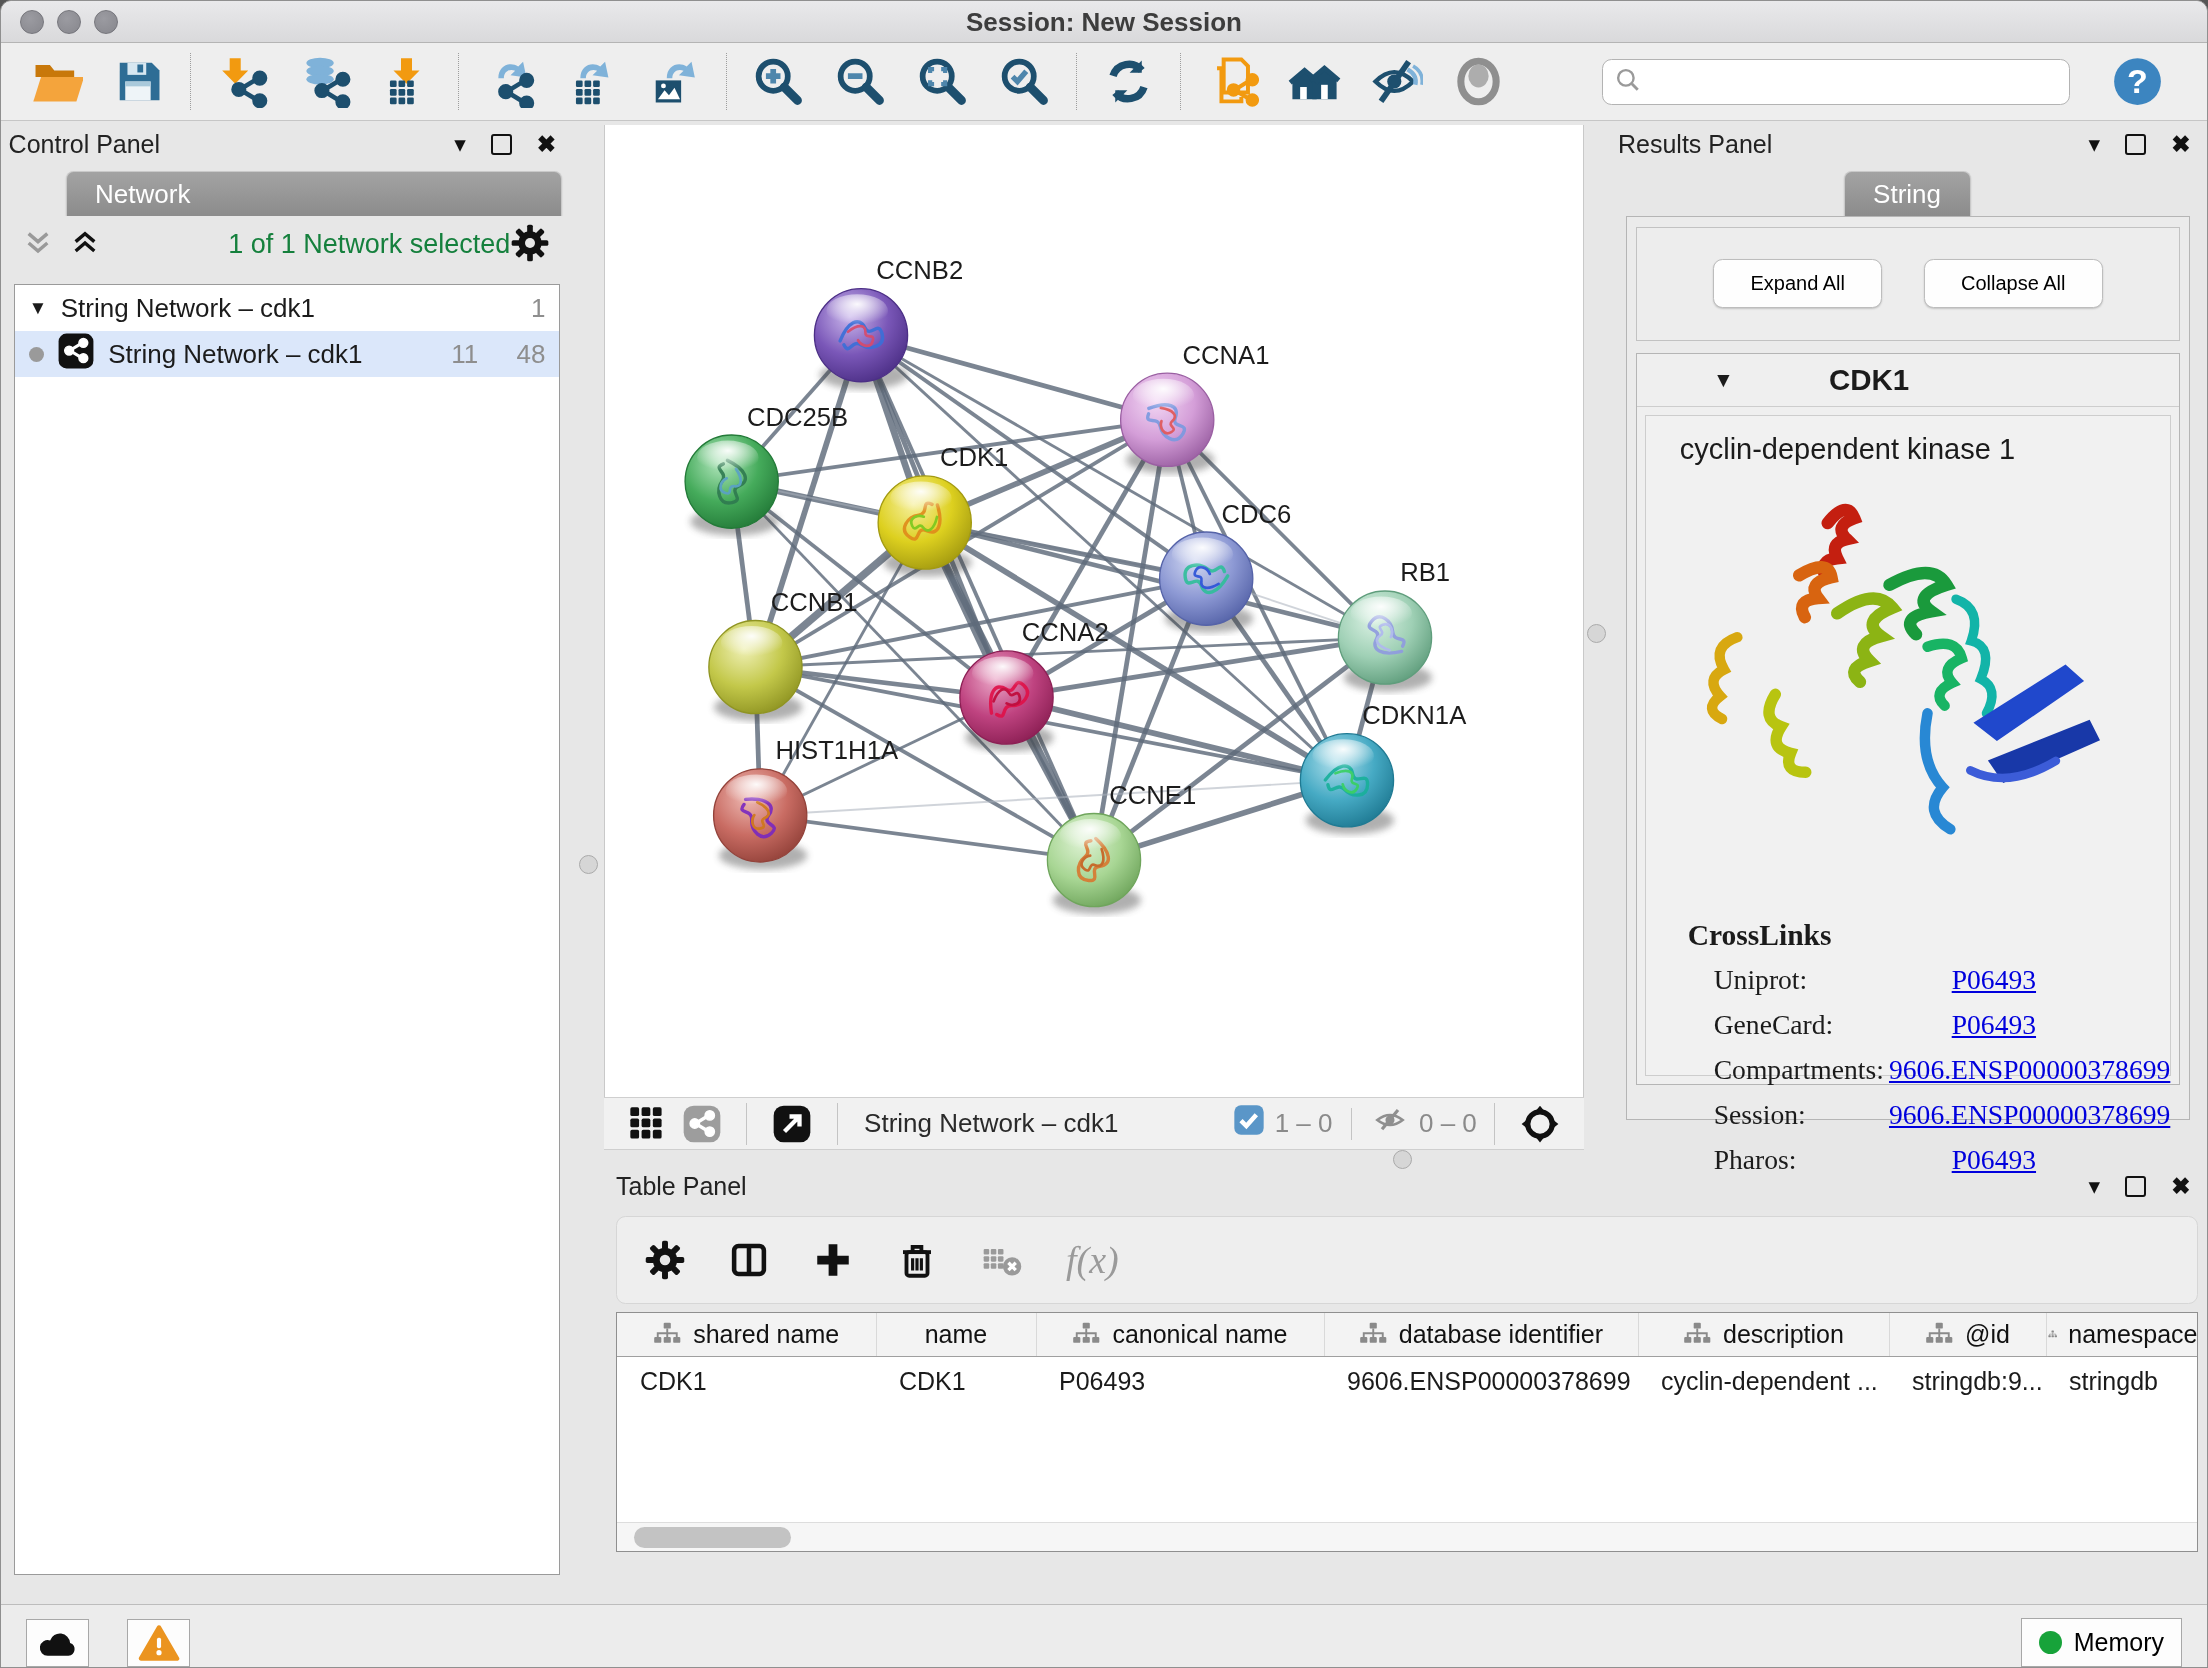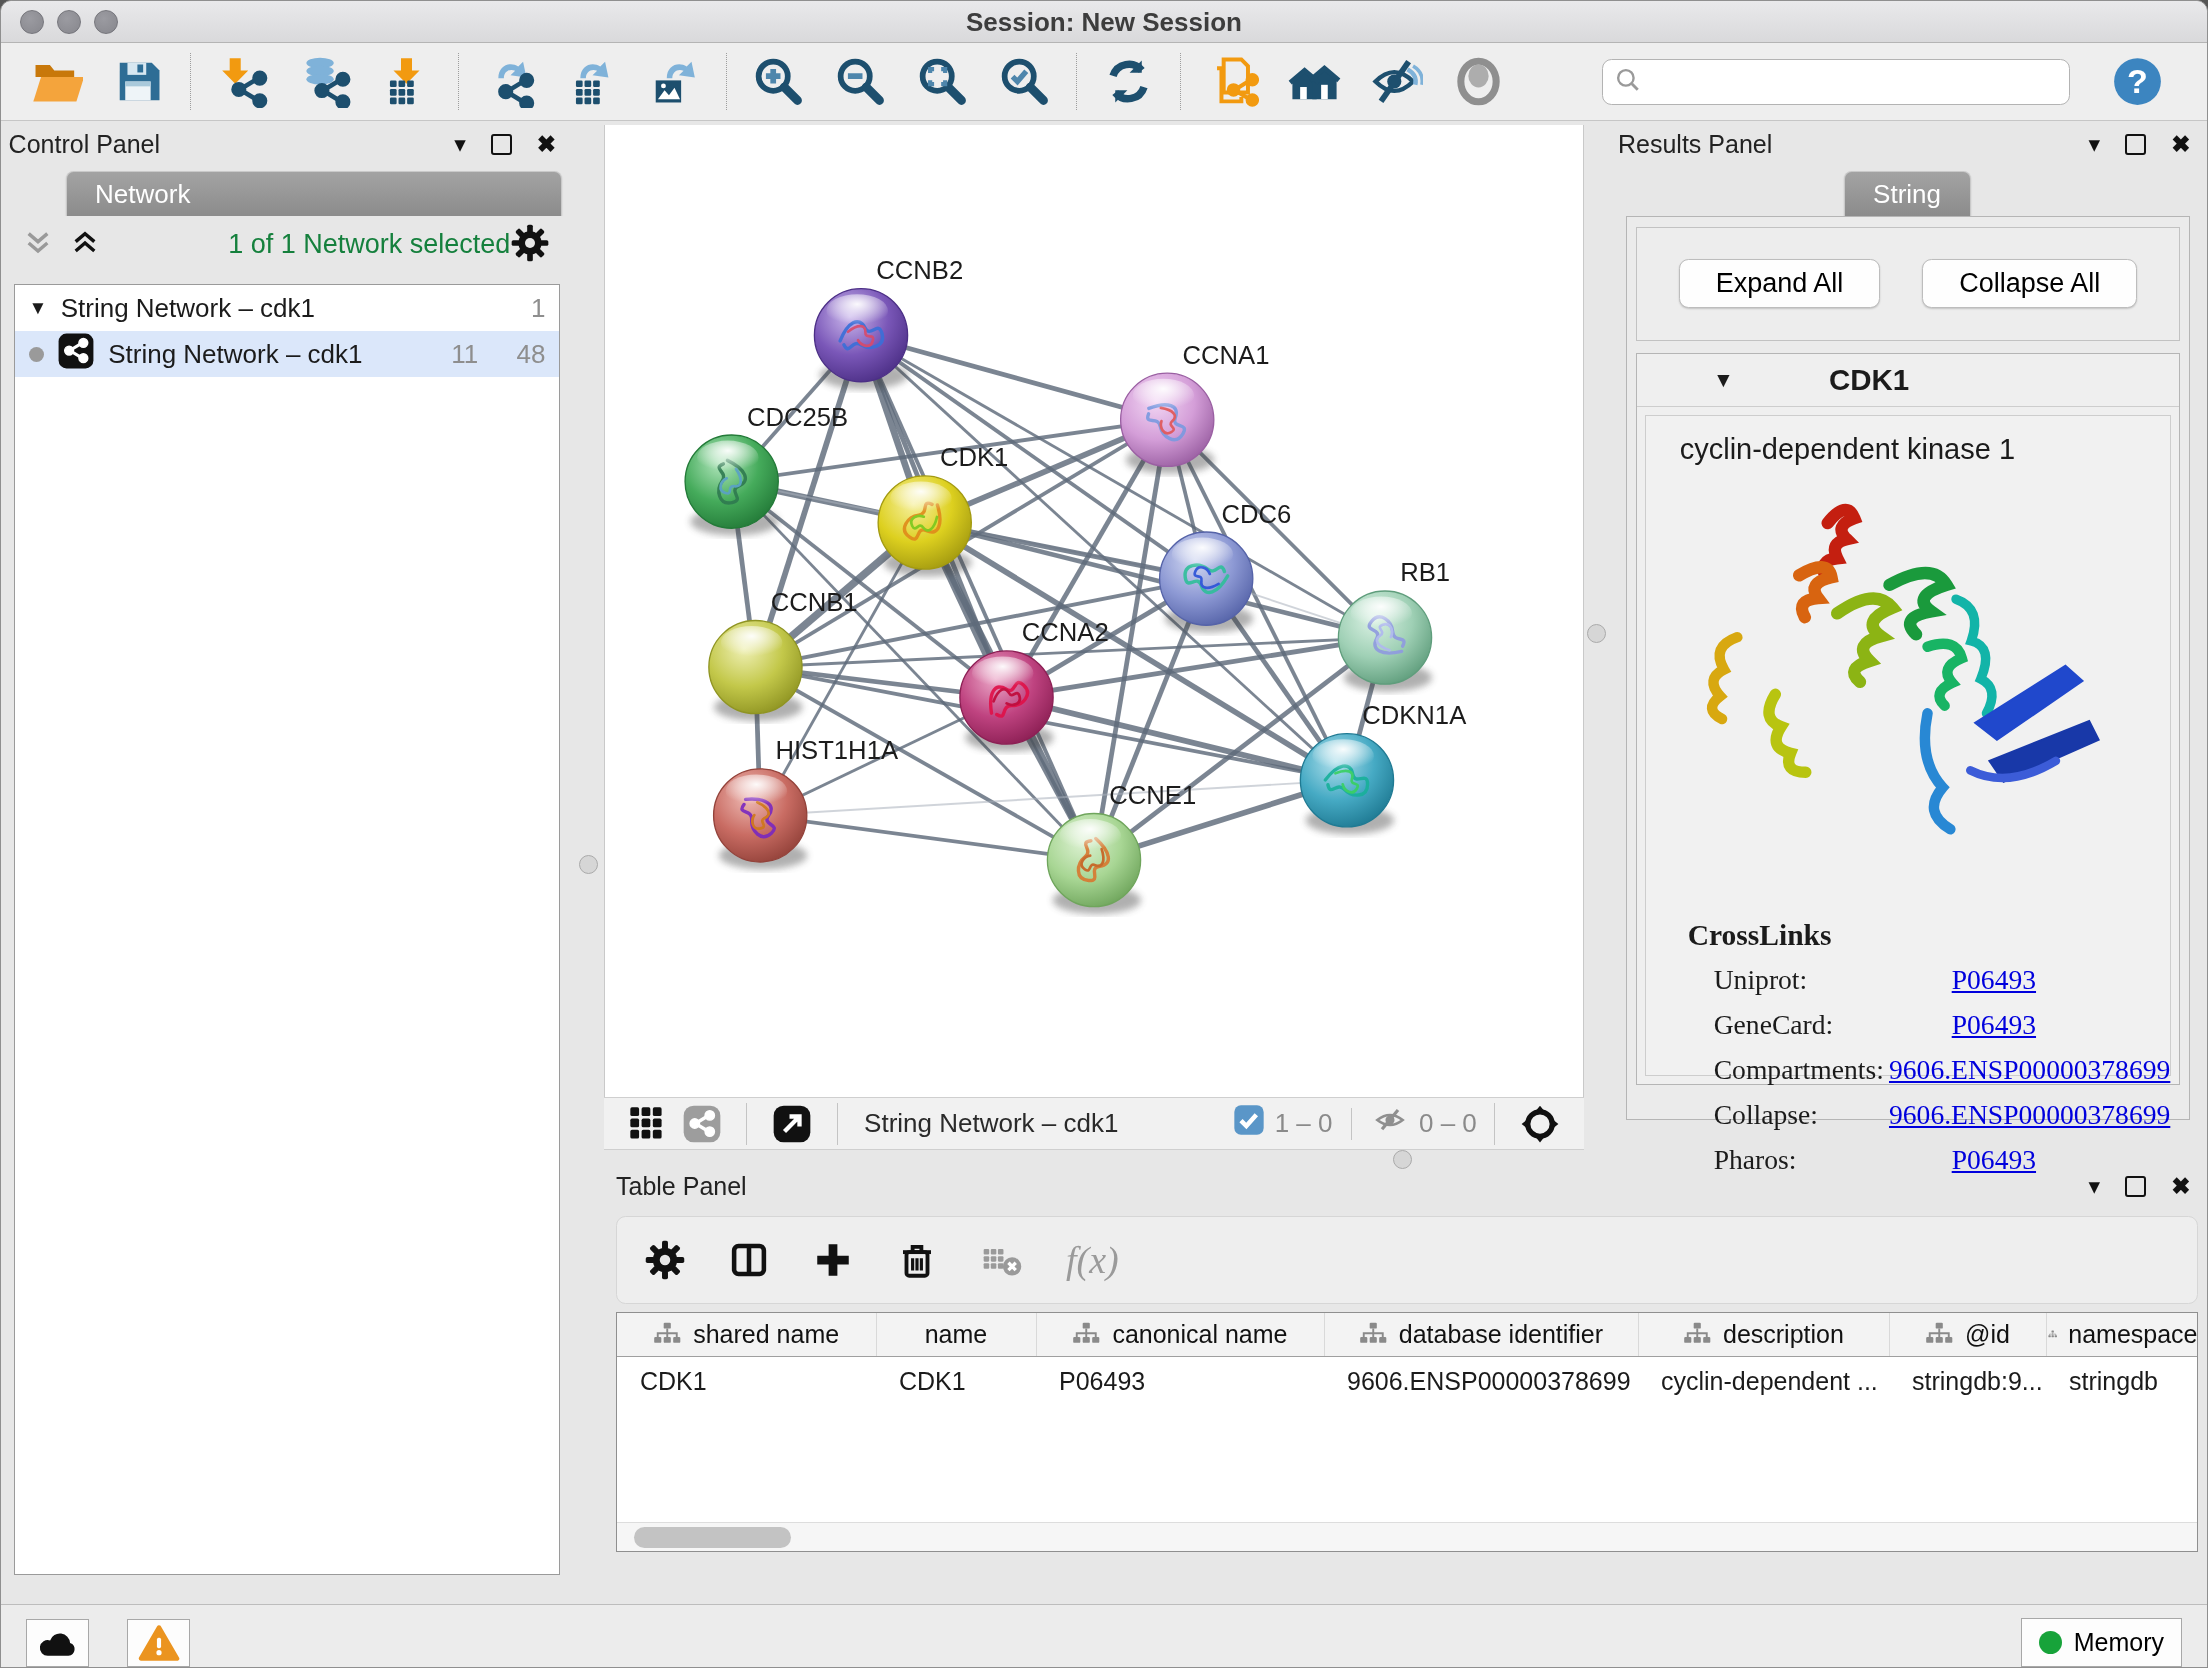--- a/index.html
+++ b/index.html
@@ -61,21 +61,21 @@
   .vt-btn{border:none;background:none;padding:0;margin:0 7.6px;cursor:pointer;display:flex;align-items:center;}
   .vt-title{font-size:26px;color:#2a2a2a;margin-left:9.5px;flex:1;}
   .vt-ind{display:flex;align-items:center;gap:9.5px;font-size:26px;color:#8a8a8a;}
   
   .results-panel{position:absolute;left:1617px;top:124px;width:580px;height:995px;}
   .rp-tabs{justify-content:center;}
   .rp-inner{position:absolute;left:7.6px;right:7.6px;top:91px;bottom:0;background:#ebebeb;
     border:1.9px solid #b5b5b5;}
   .rp-buttons{margin:9.5px;border:1.9px solid #c2c2c2;background:#ededed;height:114px;
     display:flex;align-items:center;justify-content:center;gap:42px;}
-  .rp-btn{height:49px;padding:0 36px;font-size:27px;background:#fefefe;border:1.9px solid #bdbdbd;
+  .rp-btn{height:49px;padding:0 36px;font-size:20px;background:#fefefe;border:1.9px solid #bdbdbd;
     border-radius:9.5px;cursor:pointer;font-family:"Liberation Sans",sans-serif;box-shadow:0 1px 1.9px rgba(0,0,0,.18);}
   .gene-box{margin:0 9.5px 9.5px 9.5px;border:1.9px solid #b5b5b5;background:#efefef;position:absolute;
     left:0;right:0;top:126px;bottom:25px;margin:9.5px;}
   .gene-head{height:53px;display:flex;align-items:center;gap:95px;padding-left:76px;
     border-bottom:1.9px solid #cdcdcd;}
   .gene-head .g-title{font-size:29.5px;font-weight:bold;}
   .gene-content{position:absolute;left:7.6px;right:7.6px;top:61px;bottom:7.6px;background:#f1f1f1;
     border:1px solid #cdcdcd;}
   .gene-desc{font-size:29px;padding:17px 0 0 34px;}
   .structure{display:block;margin:19px auto 0 auto;}
@@ -727,21 +727,21 @@
               </div>
               <div class="xl-row">
                 <span class="xl-label">GeneCard:</span>
                 <span class="xl-link">P06493</span>
               </div>
               <div class="xl-row">
                 <span class="xl-label">Compartments:</span>
                 <span class="xl-link">9606.ENSP00000378699</span>
               </div>
               <div class="xl-row">
-                <span class="xl-label">Collapse:</span>
+                <span class="xl-label">Session:</span>
                 <span class="xl-link">9606.ENSP00000378699</span>
               </div>
               <div class="xl-row">
                 <span class="xl-label">Pharos:</span>
                 <span class="xl-link">P06493</span>
               </div>
             </div>
         </div>
       </div>
     </div>

